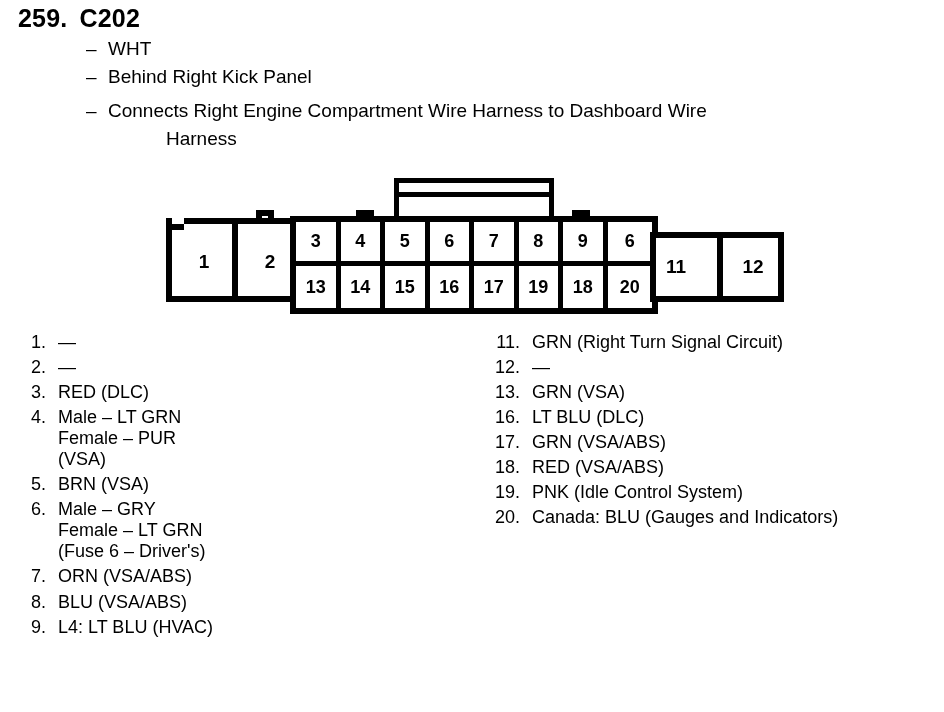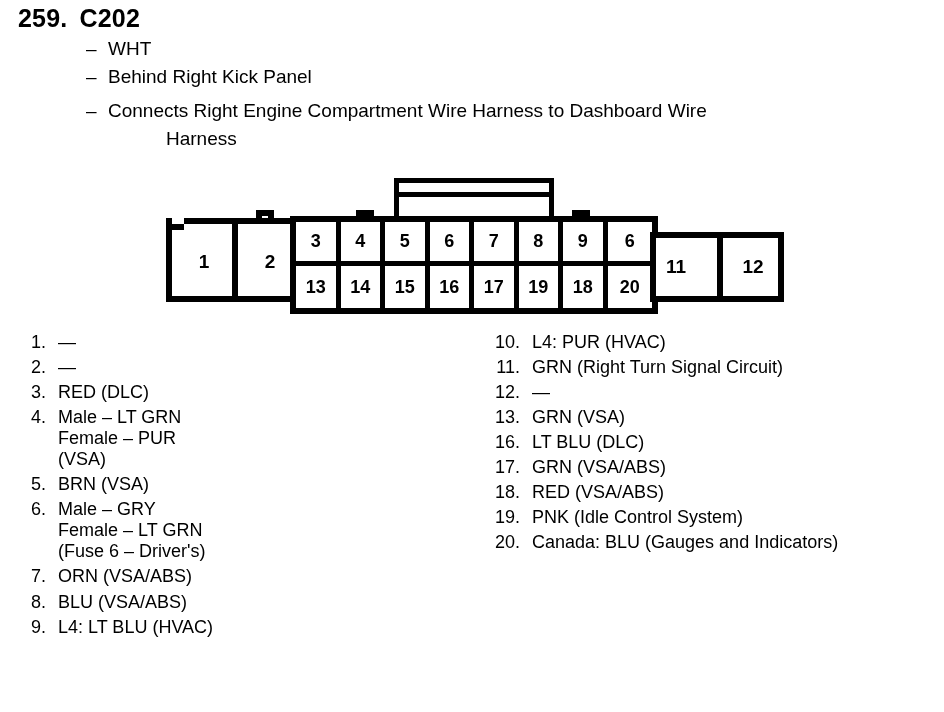--- a/index.html
+++ b/index.html
@@ -328,24 +328,20 @@
       <span class="pin-entry-desc">BLU (VSA/ABS)</span>
     </div>
     <div class="pin-entry">
       <span class="pin-entry-num">9.</span>
       <span class="pin-entry-desc">L4: LT BLU (HVAC)</span>
     </div>
   </div>
 
   <div class="pin-list-col" id="pin-list-col-right">
     <div class="pin-entry">
-      <span class="pin-entry-num">10.</span>
-      <span class="pin-entry-desc">L4: PUR (HVAC)</span>
-    </div>
-    <div class="pin-entry">
       <span class="pin-entry-num">11.</span>
       <span class="pin-entry-desc">GRN (Right Turn Signal Circuit)</span>
     </div>
     <div class="pin-entry">
       <span class="pin-entry-num">12.</span>
       <span class="pin-entry-desc">—</span>
     </div>
     <div class="pin-entry">
       <span class="pin-entry-num">13.</span>
       <span class="pin-entry-desc">GRN (VSA)</span>

